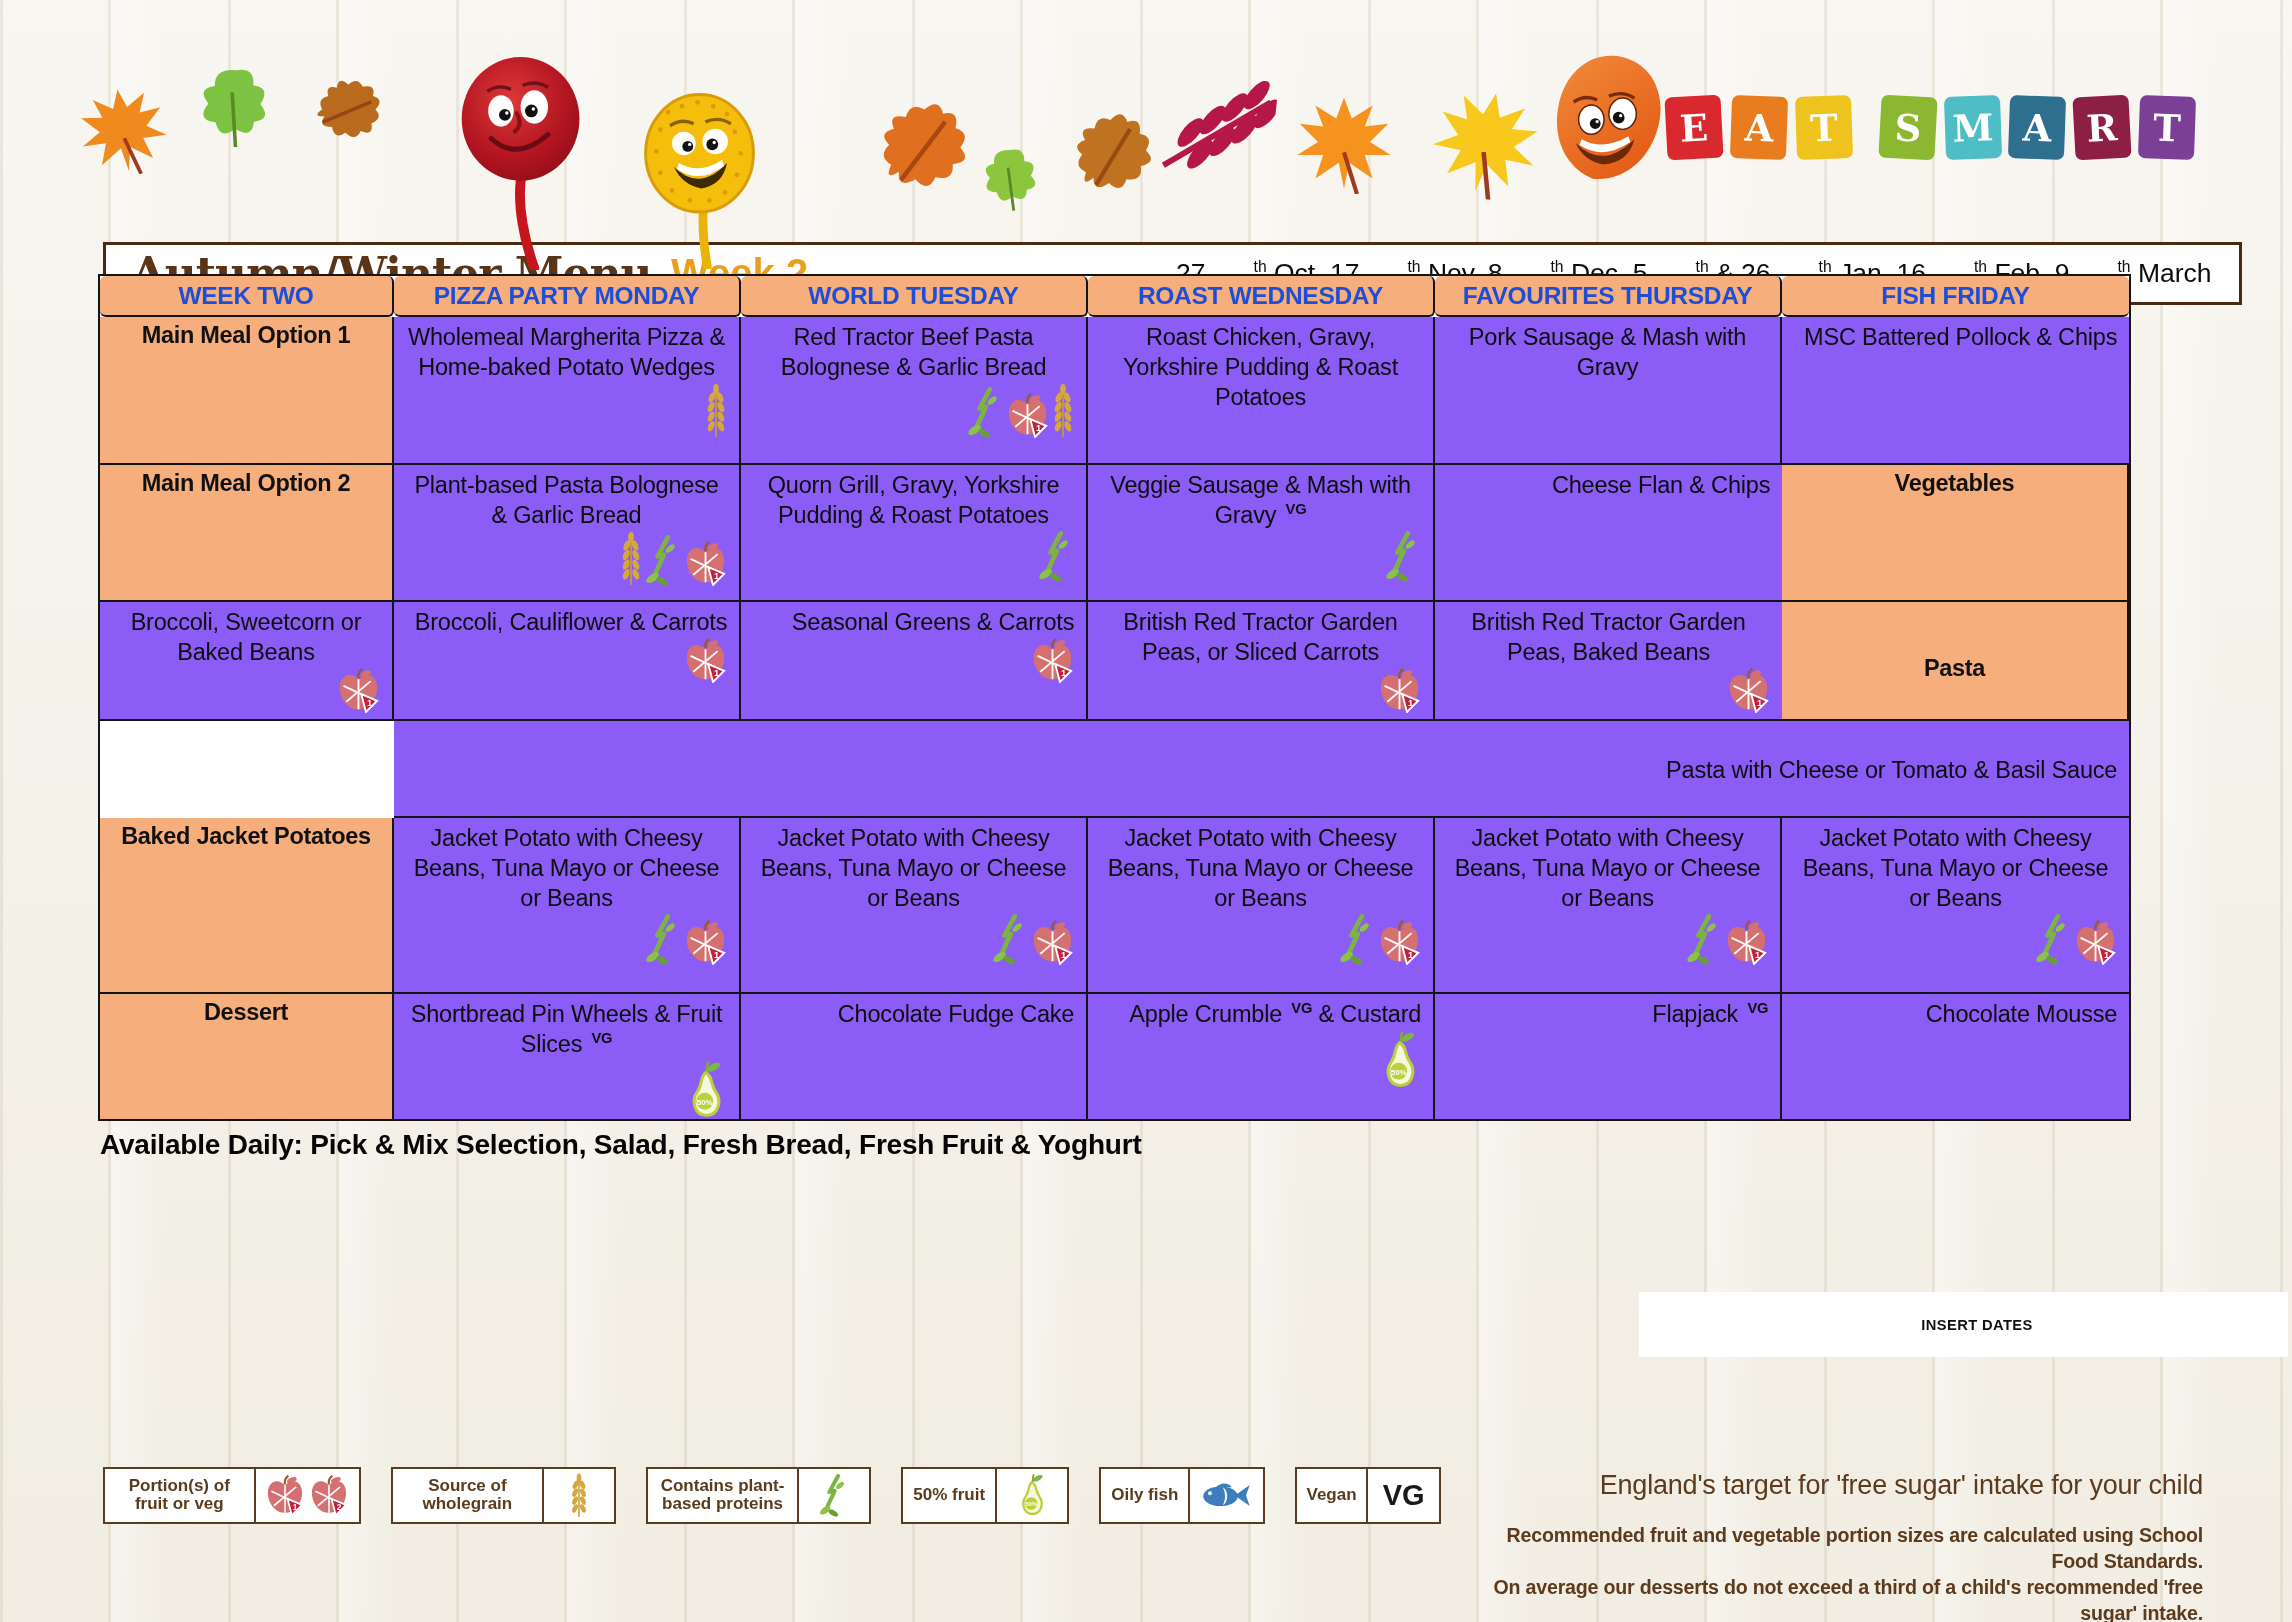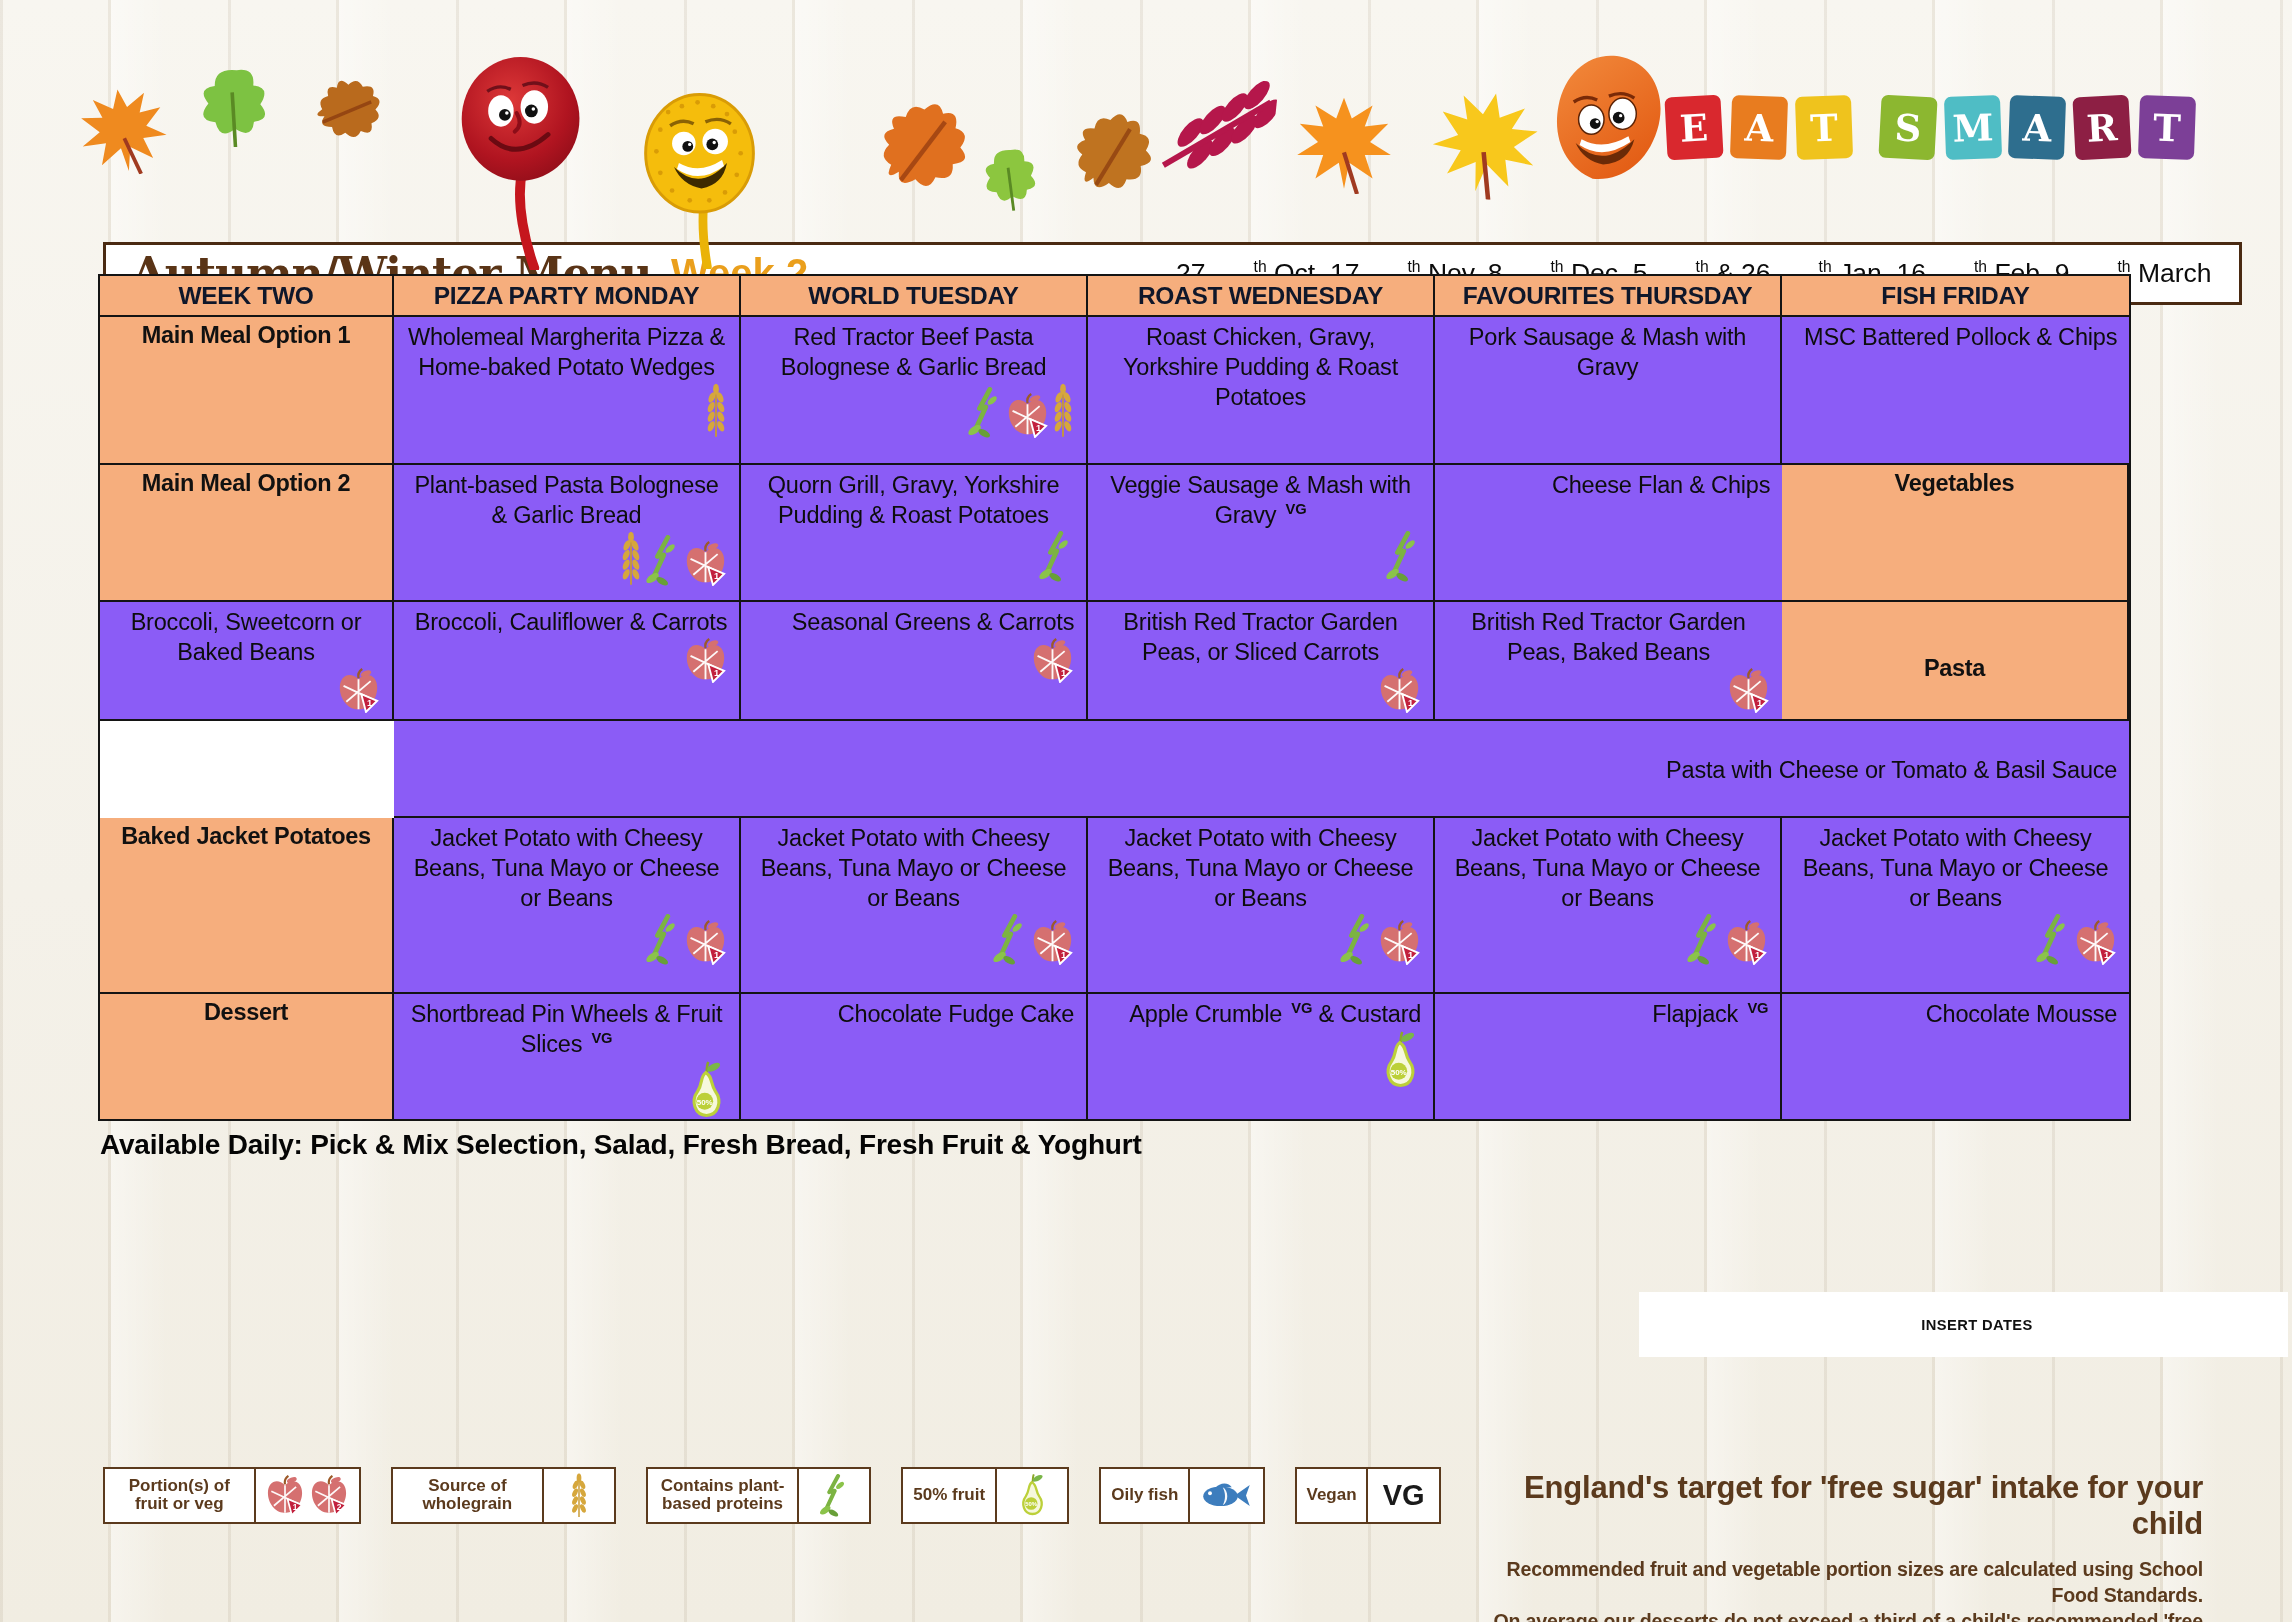--- a/index.html
+++ b/index.html
@@ -43,21 +43,21 @@
     display:grid;
     grid-template-columns:294px 347px 347px 347px 347px 347px;
     grid-template-rows:41px 148px 137px 119px 97px 176px 125px;
     border:2.9px solid #141414;background:#fff;box-sizing:content-box;
   }
   #menuTable>div{border-right:2.5px solid #141414;border-bottom:2.5px solid #141414;box-sizing:border-box;}
   #menuTable>div.lastcol{border-right:none;}
   #menuTable>div.lastrow{border-bottom:none;}
   .th{
     background:#f6ae7d;display:flex;align-items:center;justify-content:center;
-    font-size:24.5px;font-weight:bold;color:#0f172a;letter-spacing:-0.3px;
+    font-size:24.5px;font-weight:bold;color:#1d4ed8;letter-spacing:-0.3px;border-radius:6px;
   }
   .rowlabel{
     background:#f6ae7d;display:flex;justify-content:center;align-items:flex-start;
     padding-top:4.9px;font-size:23.5px;font-weight:bold;color:#111;text-align:center;letter-spacing:-0.3px;
   }
   .rowlabel.centerlab{align-items:center;padding-top:16px;}
   .cell{
     background:#8b5cf6;display:flex;flex-direction:column;align-items:flex-end;
     padding:4.9px 11.8px 2px;overflow:visible;
   }
@@ -68,21 +68,21 @@
   .spancell .ctext{font-size:23.5px;}
   .ic{display:inline-block;line-height:0;}
   
   #availableDaily{position:absolute;left:100px;top:1129px;font-size:28px;font-weight:bold;color:#050505;z-index:2;letter-spacing:-0.2px;}
   #insertDates{
     position:absolute;left:1639px;top:1292px;width:649px;height:65px;background:#fff;z-index:2;
     display:flex;align-items:center;padding-left:27px;box-sizing:border-box;
     font-size:14.7px;font-weight:bold;color:#111;letter-spacing:0.4px;justify-content:center;
   }
   #sugarNote{position:absolute;right:90px;top:1470px;width:745px;text-align:right;color:#5b3a1d;z-index:2;}
-  #sugarNote .big{font-size:31px;font-weight:bold;margin-bottom:15px;letter-spacing:-0.2px;}
+  #sugarNote .big{font-size:27px;font-weight:normal;margin-bottom:22px;letter-spacing:-0.2px;}
   #sugarNote .small{font-size:19.6px;font-weight:600;line-height:1.32;letter-spacing:-0.2px;}
   
   #legendRow{position:absolute;left:103px;top:1467px;display:flex;align-items:stretch;gap:30px;z-index:2;}
   .lg-item{display:inline-flex;border:2.9px solid #5b3a1d;background:#fff;}
   .lg-label{
     display:flex;align-items:center;justify-content:center;text-align:center;
     font-size:17px;font-weight:bold;color:#5b3a1d;line-height:1.08;
     padding:3.9px 9.8px;max-width:129px;
   }
   .lg-icon{border-left:2.9px solid #5b3a1d;display:flex;align-items:center;justify-content:center;padding:3.9px 9.8px;gap:3.9px;min-width:51px;}

